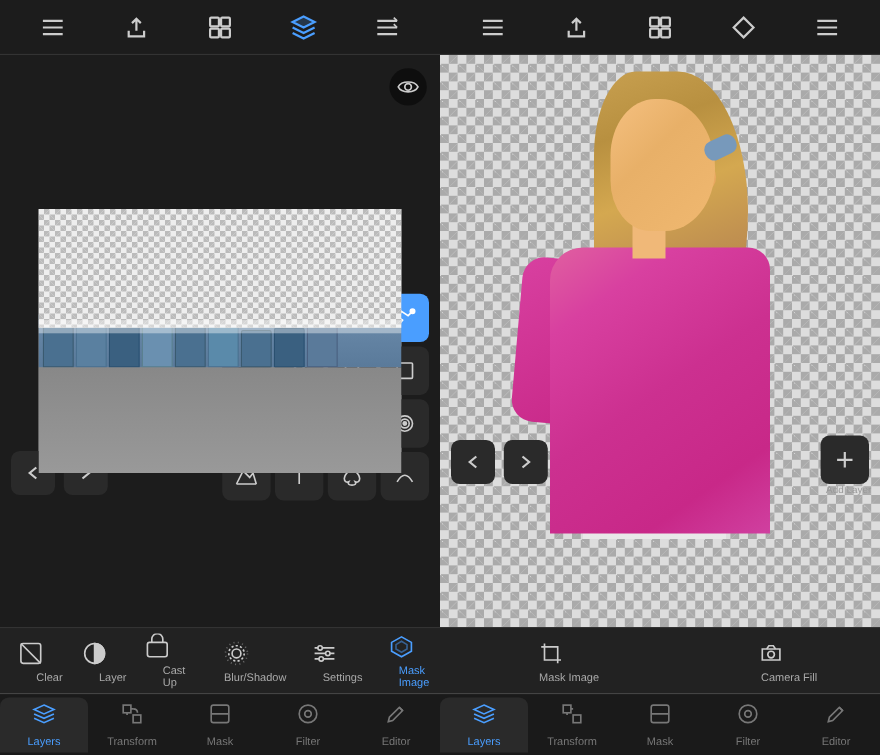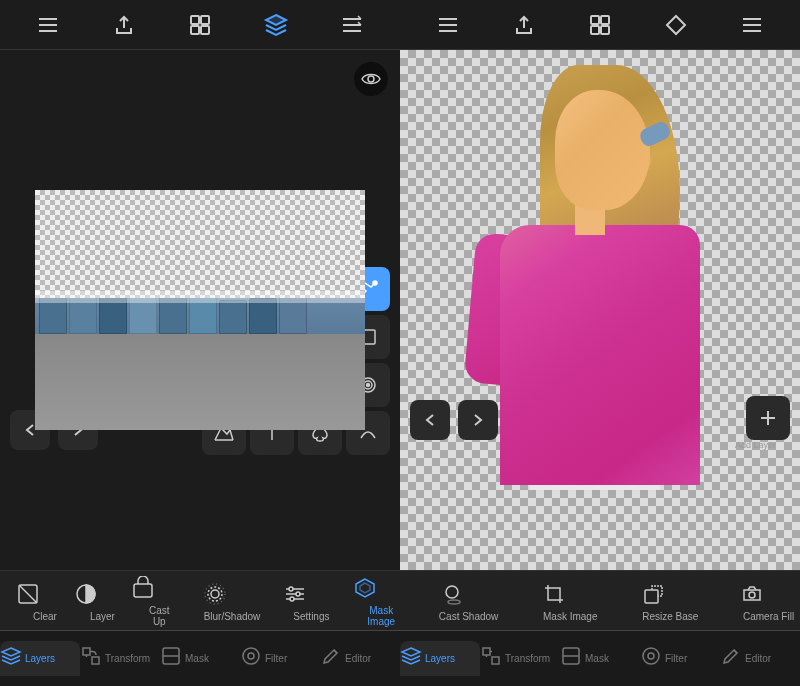--- a/index.html
+++ b/index.html
@@ -172,41 +172,40 @@
       font-size: 18px;
     }
 
     .action-icon.active {
       color: #4a9eff;
     }
 
     .action-label {
       font-size: 10px;
       color: #aaa;
-      text-align: center;
       margin-left: 33px;
     }
 
     .action-label.active {
       color: #4a9eff;
     }
 
     
     .bottom-nav {
       height: 56px;
       background: #1a1a1a;
       display: flex;
       align-items: center;
       justify-content: space-around;
       border-top: 1px solid #444;
     }
 
     .nav-tab {
       display: flex;
-      flex-direction: row;
+      flex-direction: column;
       align-items: center;
       gap: 3px;
       cursor: pointer;
       flex: 1;
       padding: 4px 0;
     }
 
     .nav-tab.active {
       background: #2a2a2a;
       border-radius: 8px 8px 0 0;
@@ -277,21 +276,21 @@
       justify-content: center;
       color: #ccc;
       font-size: 22px;
       cursor: pointer;
     }
 
     
     .add-layer-label {
       position: absolute;
       bottom: 120px;
-      right: 24px;
+      right: 8px;
       font-size: 9px;
       color: #999;
     }
 
     
     svg {
       fill: none;
       stroke: currentColor;
     }
   </style>
@@ -693,43 +692,25 @@
         </svg>
     </div>
     <div class="add-layer-label">Add Layer</div>
 
   </div>
 
   <div class="bottom-action-bar">
     <div class="action-item">
       <div class="action-icon">
         <svg width="24" height="24" viewBox="0 0 24 24" stroke="#ccc" stroke-width="1.5">
-            <circle cx="12" cy="10" r="6"></circle>
-            <ellipse cx="14" cy="20" rx="6" ry="2" fill="none" stroke-opacity="0.5"></ellipse>
-          </svg>
-      </div>
-      <span class="action-label">Cast Shadow</span>
-    </div>
-    <div class="action-item">
-      <div class="action-icon">
-        <svg width="24" height="24" viewBox="0 0 24 24" stroke="#ccc" stroke-width="1.5">
             <polyline points="6,3 6,18 21,18"></polyline>
             <polyline points="3,6 18,6 18,21"></polyline>
           </svg>
       </div>
       <span class="action-label">Mask Image</span>
-    </div>
-    <div class="action-item">
-      <div class="action-icon">
-        <svg width="24" height="24" viewBox="0 0 24 24" stroke="#ccc" stroke-width="1.5">
-            <rect x="3" y="8" width="13" height="13" rx="1"></rect>
-            <path d="M10 8 V4 H20 V14 H16" stroke-dasharray="2,1"></path>
-          </svg>
-      </div>
-      <span class="action-label">Resize Base</span>
     </div>
     <div class="action-item">
       <div class="action-icon">
         <svg width="24" height="24" viewBox="0 0 24 24" stroke="#ccc" stroke-width="1.5">
             <path d="M4 8 H20 V18 H4Z" rx="2"></path>
             <path d="M8 8 L10 5 H14 L16 8"></path>
             <circle cx="12" cy="13" r="3"></circle>
           </svg>
       </div>
       <span class="action-label">Camera Fill</span>

